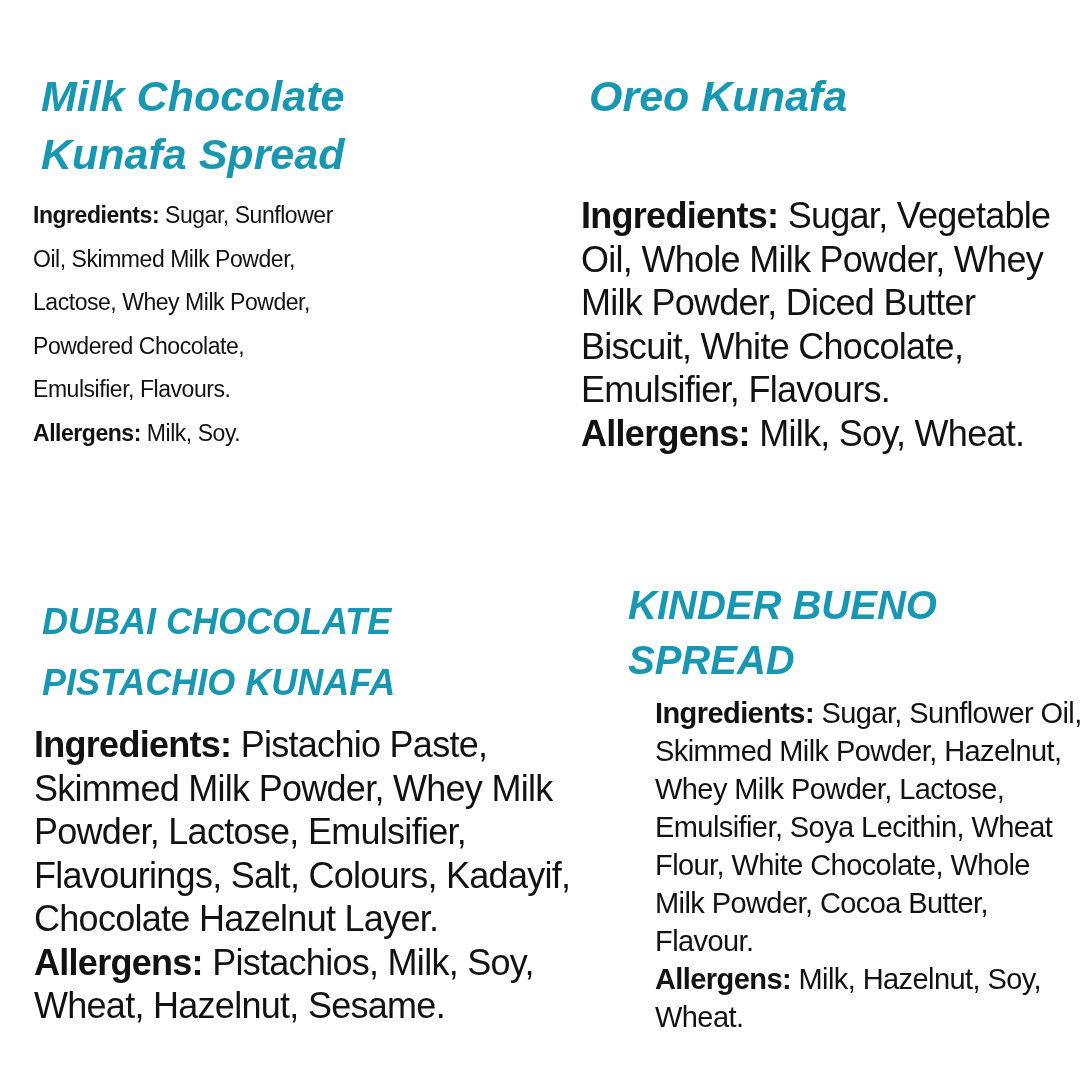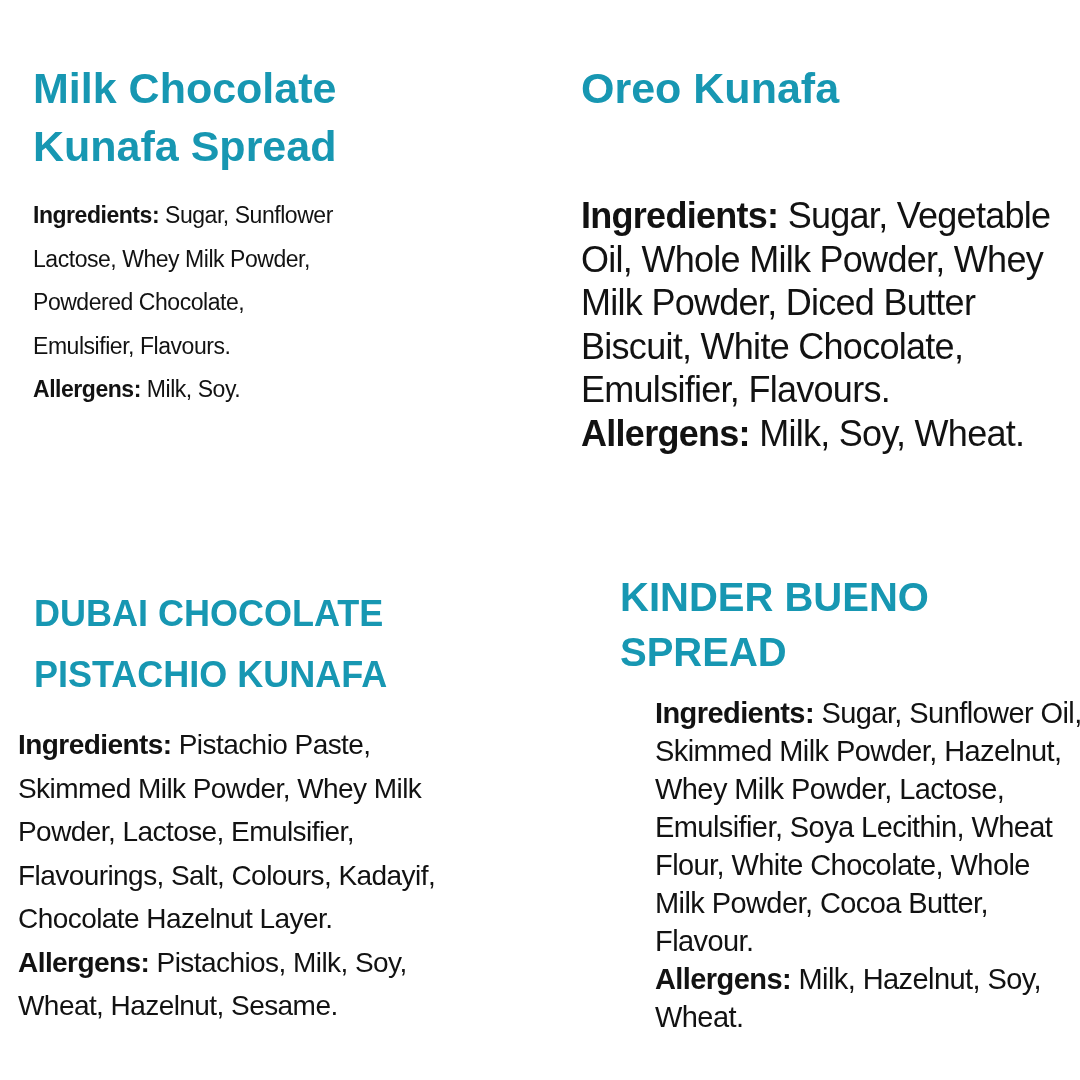--- a/index.html
+++ b/index.html
@@ -11,55 +11,57 @@
     position: relative;
     width: 1080px;
     height: 1080px;
     background: #ffffff;
     overflow: hidden;
     font-family: "Liberation Sans", "DejaVu Sans", sans-serif;
   }
   section.product { position: static; }
   .title {
     position: absolute;
-    margin: 0;
+    margin: 8px;
     font-weight: 700;
     color: #1797b2;
     letter-spacing: 0;
+    font-style: italic;
   }
   .title-line { display: block; }
   .t0 { left: 33px;  top: 59px;  font-size: 43px; line-height: 58px; }
   .t1 { left: 581px; top: 59px;  font-size: 43px; line-height: 58px; }
   .t2 { left: 34px;  top: 583px; font-size: 36px; line-height: 61px; }
   .t3 { left: 620px; top: 570px; font-size: 40px; line-height: 55px; }
   .body {
     position: absolute;
     color: #121212;
     font-weight: 400;
     letter-spacing: -0.02em;
   }
   .b0 { left: 33px;  top: 194px; font-size: 23px; line-height: 43.5px; }
   .b1 { left: 581px; top: 194px; font-size: 36px; line-height: 43.5px; }
-  .b2 { left: 18px;  top: 723px; font-size: 28px; line-height: 43.5px; }
+  .b2 { left: 34px;  top: 723px; font-size: 36px; line-height: 43.5px; }
   .b3 { left: 655px; top: 694px; font-size: 29px; line-height: 38px; }
   .line { white-space: nowrap; }
   .line b { font-weight: 700; }
 </style>
 </head>
 <body>
 
 <div class="canvas">
 
   <section class="product">
     <h2 class="title t0" style="color: rgb(23, 151, 178);">
         <span class="title-line">Milk Chocolate</span>
         <span class="title-line">Kunafa Spread</span>
       </h2>
     <div class="body b0" style="color: rgb(18, 18, 18);">
         <div class="line"><b>Ingredients:</b> Sugar, Sunflower</div>
+        <div class="line">Oil, Skimmed Milk Powder,</div>
         <div class="line">Lactose, Whey Milk Powder,</div>
         <div class="line">Powdered Chocolate,</div>
         <div class="line">Emulsifier, Flavours.</div>
         <div class="line"><b>Allergens:</b> Milk, Soy.</div>
       </div>
   </section>
 
   <section class="product">
     <h2 class="title t1" style="color: rgb(23, 151, 178);">
         <span class="title-line">Oreo Kunafa</span>

